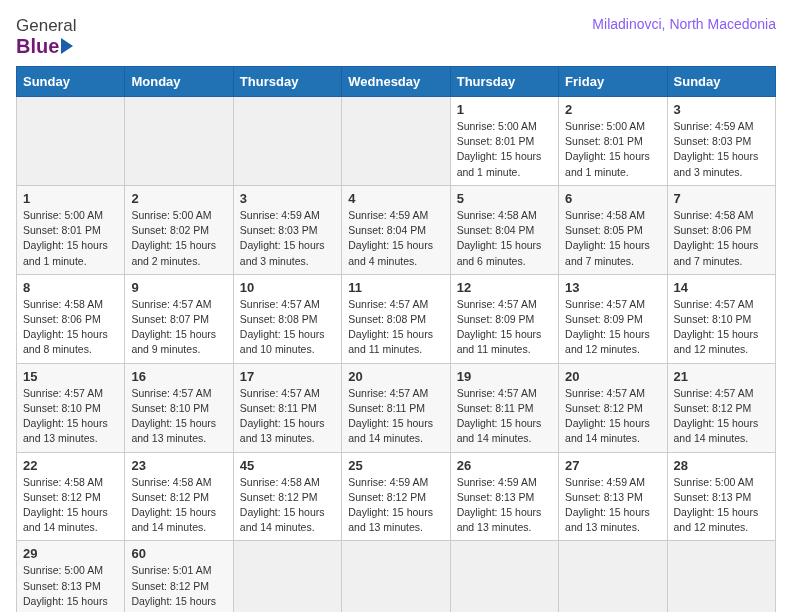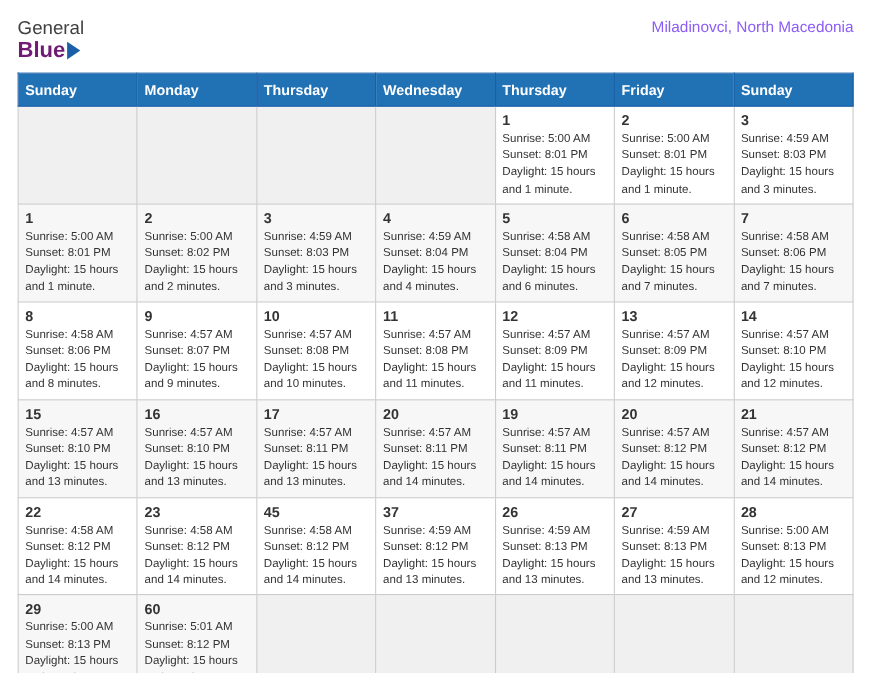--- a/index.html
+++ b/index.html
@@ -310,21 +310,21 @@
 and 14 minutes.</div>
         </td>
         <td>
           <span class="day-num">45</span>
           <div class="day-detail" style="white-space: pre-line;">Sunrise: 4:58 AM
 Sunset: 8:12 PM
 Daylight: 15 hours
 and 14 minutes.</div>
         </td>
         <td>
-          <span class="day-num">37</span>
+          <span class="day-num">25</span>
           <div class="day-detail" style="white-space: pre-line;">Sunrise: 4:59 AM
 Sunset: 8:12 PM
 Daylight: 15 hours
 and 13 minutes.</div>
         </td>
         <td>
           <span class="day-num">26</span>
           <div class="day-detail" style="white-space: pre-line;">Sunrise: 4:59 AM
 Sunset: 8:13 PM
 Daylight: 15 hours

